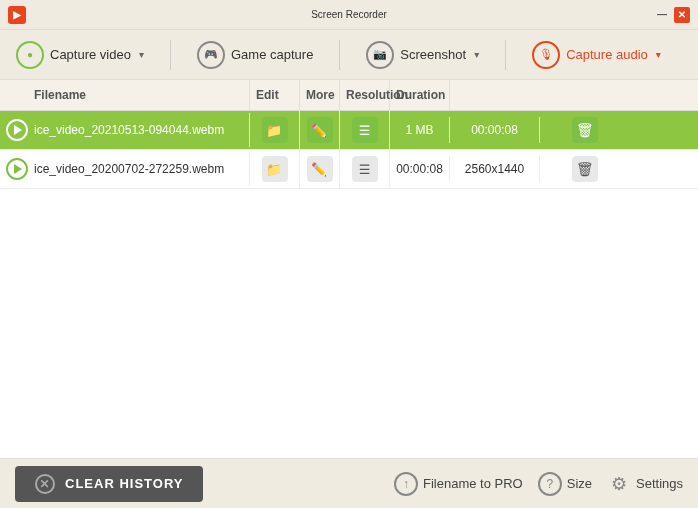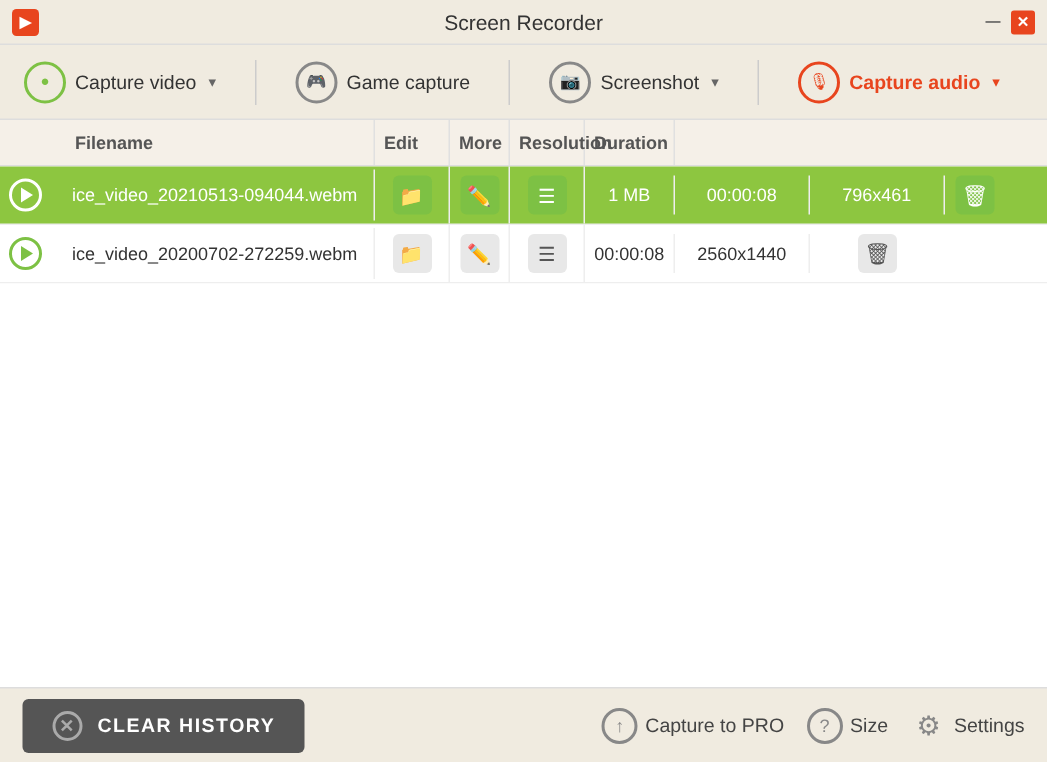--- a/index.html
+++ b/index.html
@@ -36,21 +36,21 @@
       display: flex;
       align-items: center;
       justify-content: center;
     }
     #app-icon span {
       color: white;
       font-size: 10px;
       font-weight: bold;
     }
     #title-text {
-      font-size: 14px;
+      font-size: 10px;
       color: #333;
       position: absolute;
       left: 50%;
       transform: translateX(-50%);
     }
     #window-controls {
       display: flex;
       gap: 4px;
     }
     .win-btn {
@@ -98,21 +98,21 @@
       font-size: 13px;
       color: #888;
     }
     .toolbar-icon.green { border-color: #7dc144; color: #7dc144; }
     .toolbar-icon.active-mic { border-color: #e8451e; color: #e8451e; background: none; }
     .toolbar-dropdown {
       font-size: 10px;
       color: #666;
       margin-left: 2px;
     }
-    .capture-audio-label { color: #e8451e; font-weight: bold; }
+    .capture-audio-label { color: #e8451e; font-weight: normal; }
     .separator-v {
       width: 1px;
       height: 30px;
       background: #ccc;
     }
 
     
     #table-container {
       background: white;
       margin: 0;
@@ -150,21 +150,21 @@
       padding: 6px 6px;
       font-size: 12px;
       color: #333;
       border-right: 1px solid #eee;
       display: flex;
       align-items: center;
       justify-content: center;
     }
     .td.filename {
       justify-content: flex-start;
-      gap: 20px;
+      gap: 6px;
       overflow: hidden;
       white-space: nowrap;
       text-overflow: ellipsis;
     }
     .td:last-child { border-right: none; }
 
     .play-btn {
       width: 22px;
       height: 22px;
       border-radius: 50%;
@@ -331,21 +331,21 @@
     </div>
     <span class="capture-audio-label">Capture audio</span>
     <span class="toolbar-dropdown" style="color:#e8451e;">▾</span>
   </div>
 </div>
 
 <div id="content-area">
   <div id="table-container">
 
     <div id="table-header">
-      <div class="th" style="justify-content:flex-start;padding-left:50px;">Filename</div>
+      <div class="th" style="justify-content:flex-start;padding-left:34px;">Filename</div>
       <div class="th">Edit</div>
       <div class="th">More</div>
       <div class="th">Resolution</div>
       <div class="th">Duration</div>
       <div class="th"></div>
     </div>
 
     <div id="table-body">
 
       <div class="table-row selected">
@@ -359,21 +359,20 @@
           <div class="action-btn green">📁</div>
         </div>
         <div class="td">
           <div class="action-btn green">✏️</div>
         </div>
         <div class="td">
           <div class="action-btn green">☰</div>
         </div>
         <div class="td">1 MB</div>
         <div class="td">00:00:08</div>
-        <div class="td">796x461</div>
         <div class="td">
           <div class="action-btn green" style="font-size:14px;">🗑</div>
         </div>
       </div>
 
       <div class="table-row">
         <div class="td filename">
           <div class="play-btn">
             <div class="play-triangle"></div>
           </div>
@@ -404,21 +403,21 @@
 
 <div id="footer">
   <button id="clear-history-btn">
     <div class="clear-x">✕</div>
     <span>CLEAR HISTORY</span>
   </button>
 
   <div id="footer-right">
     <div class="footer-action">
       <div class="footer-circle-icon">↑</div>
-      <span>Capture to PRO</span>
+      <span>Filename to PRO</span>
     </div>
 
     <div class="footer-action">
       <div class="footer-circle-icon">?</div>
       <span>Size</span>
     </div>
 
     <div class="footer-action">
       <div class="gear-icon">⚙</div>
       <span>Settings</span>

